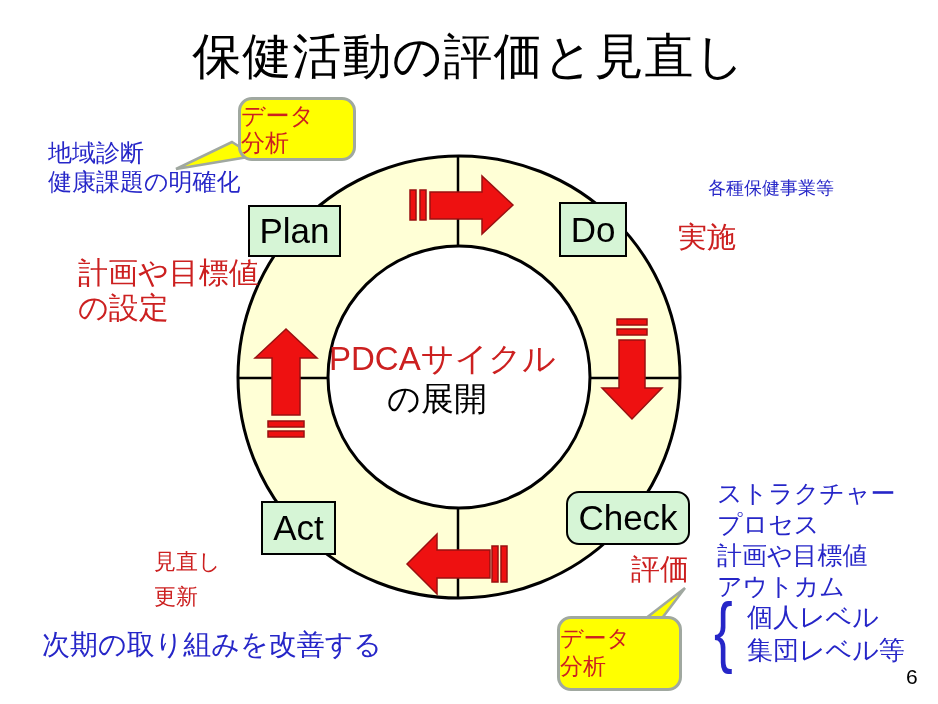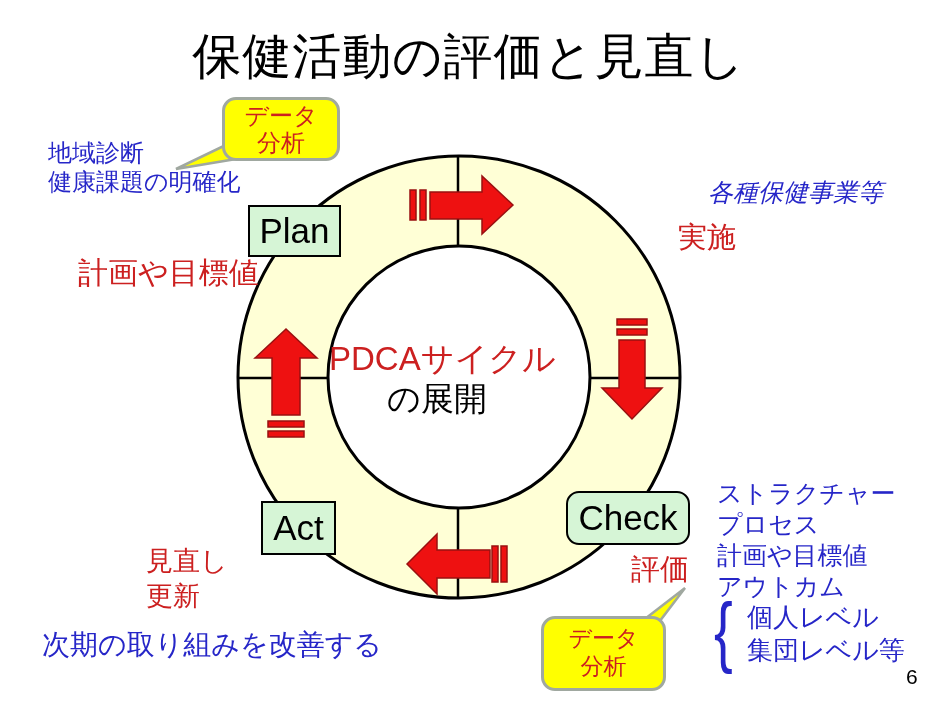--- a/index.html
+++ b/index.html
@@ -8,34 +8,34 @@
   #bg-svg{position:absolute;left:0;top:0;z-index:1;}
   .txt{position:absolute;z-index:3;white-space:nowrap;}
   .blue{color:#2626C8;}
   .red{color:#CC2020;}
   .black{color:#000000;}
   #slide-title{left:0;top:24px;width:938px;text-align:center;font-size:49px;letter-spacing:1px;color:#000;}
   .phase-box{position:absolute;z-index:3;background:#D6F5D6;border:2px solid #000;
              display:flex;align-items:center;justify-content:center;
              font-size:35px;color:#000;}
   .callout{position:absolute;z-index:3;background:#FFFF00;border:3px solid #A0A8A0;
-           border-radius:14px;text-align:center;color:#CC2020;}
+           border-radius:14px;text-align:left;color:#CC2020;margin-left:16px;}
   .callout .cl-line{display:block;}
   #callout-top{left:222px;top:97px;width:112px;height:56px;font-size:24px;line-height:27px;padding-top:2px;}
   #callout-bottom{left:541px;top:616px;width:119px;height:64px;font-size:23px;line-height:28px;padding-top:5px;}
   #note-plan-blue{left:48px;top:138px;font-size:24px;line-height:29px;}
   #note-plan-red{left:78px;top:255px;font-size:30px;line-height:35px;}
-  #note-do-blue{left:708px;top:176px;font-size:25px;font-style:italic;}
+  #note-do-blue{left:708px;top:176px;font-size:18px;}
   #note-do-red{left:678px;top:218px;font-size:29px;}
   #center-text{left:329px;top:339px;width:216px;text-align:center;line-height:40px;font-size:33px;}
   #note-check-blue{left:717px;top:478px;font-size:25px;line-height:31px;}
   #note-check-red{left:631px;top:550px;font-size:29px;}
   #levels-brace{left:714px;top:596px;font-size:78px;line-height:70px;transform:scaleX(0.72);transform-origin:left top;font-weight:normal;}
   #note-levels{left:747px;top:601px;font-size:26px;line-height:33px;}
-  #note-act-red{left:146px;top:544px;font-size:27px;line-height:35px;}
+  #note-act-red{left:154px;top:544px;font-size:22px;line-height:35px;}
   #note-act-blue{left:42px;top:626px;font-size:28px;}
   #page-number{left:906px;top:665px;font-size:21px;color:#000;}
   #plan-box{left:248px;top:205px;width:89px;height:48px;}
   #do-box{left:559px;top:202px;width:64px;height:51px;}
   #check-box{left:566px;top:491px;width:120px;height:50px;border-radius:13px;}
   #act-box{left:261px;top:501px;width:71px;height:50px;}
   .line{display:block;}
 </style>
 </head>
 <body>
@@ -89,22 +89,26 @@
 
   <div class="txt blue" id="note-plan-blue">
     <span class="line">地域診断</span>
     <span class="line">健康課題の明確化</span>
   </div>
   <div class="phase-box" id="plan-box">
     <span>Plan</span>
   </div>
   <div class="txt red" id="note-plan-red">
     <span class="line">計画や目標値</span>
+    <span class="line">の設定</span>
   </div>
 
+  <div class="phase-box" id="do-box">
+    <span>Do</span>
+  </div>
   <div class="txt blue" id="note-do-blue">各種保健事業等</div>
   <div class="txt red" id="note-do-red">実施</div>
 
   <div class="txt" id="center-text">
     <span class="line red">PDCAサイクル</span>
     <span class="line black">の展開</span>
   </div>
 
   <div class="phase-box" id="check-box">
     <span>Check</span>

